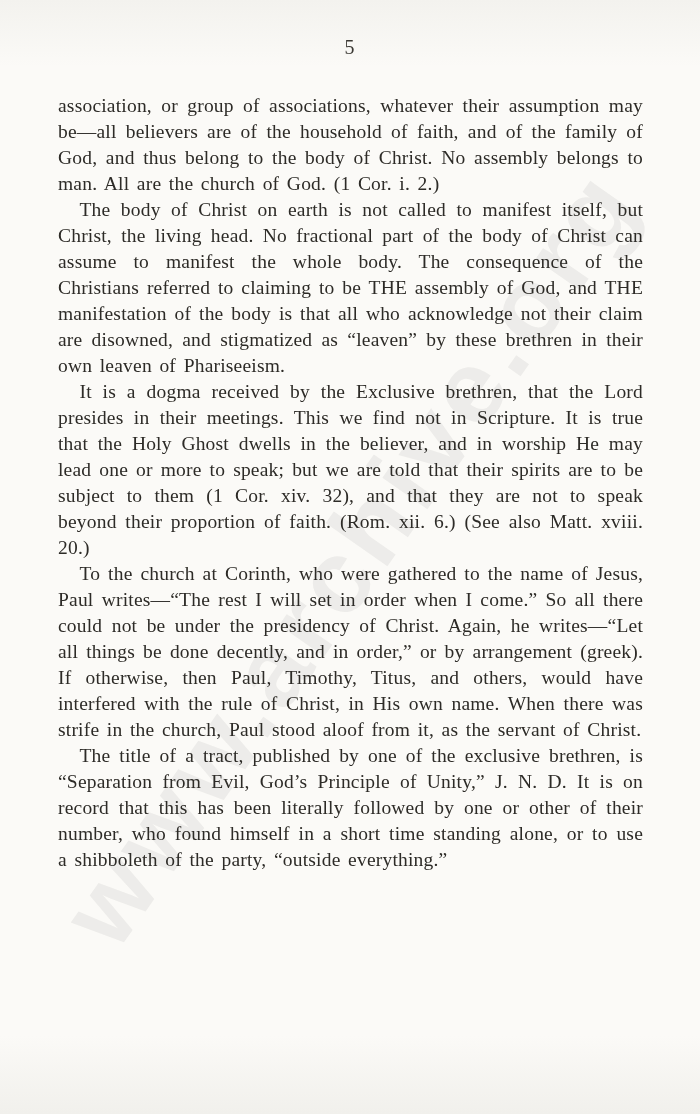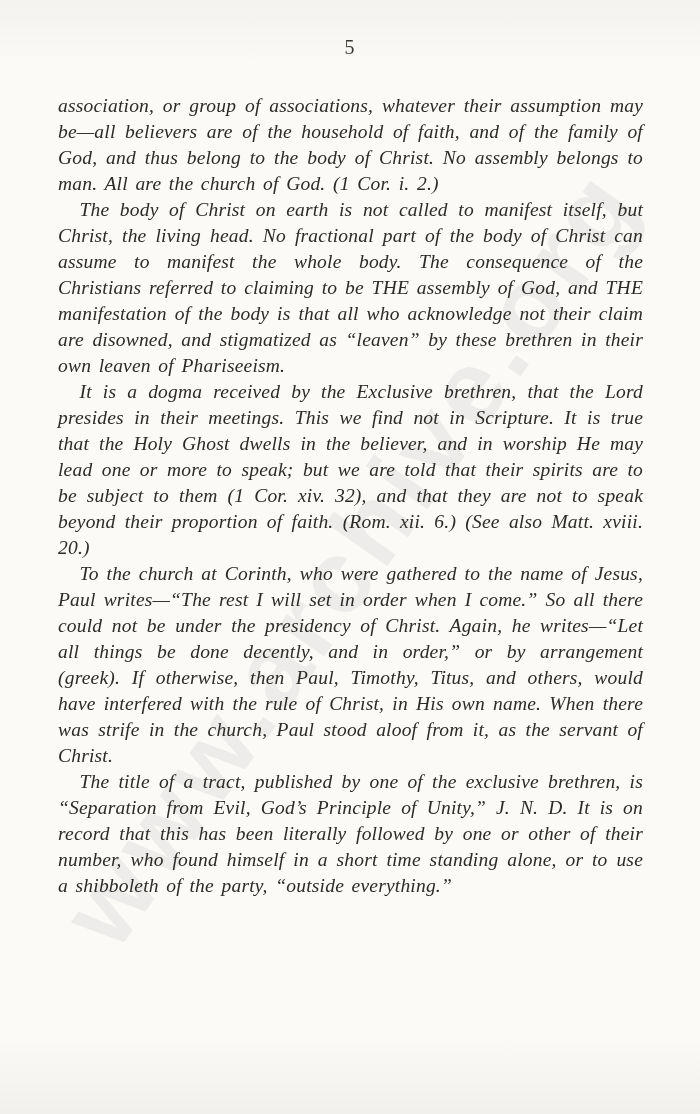--- a/index.html
+++ b/index.html
@@ -58,21 +58,20 @@
     margin: 34px 57px 0 58px;
     font-size: 19.5px;
     line-height: 26px;
     text-align: justify;
     word-spacing: 2.5px;
     letter-spacing: 0.2px;
   }
   .para {
     margin: 0;
     text-indent: 1.1em;
-    font-style: italic;
   }
   .para.no-indent {
     text-indent: 0;
   }
 </style>
 </head>
 <body>
 
 <div class="page">
 

